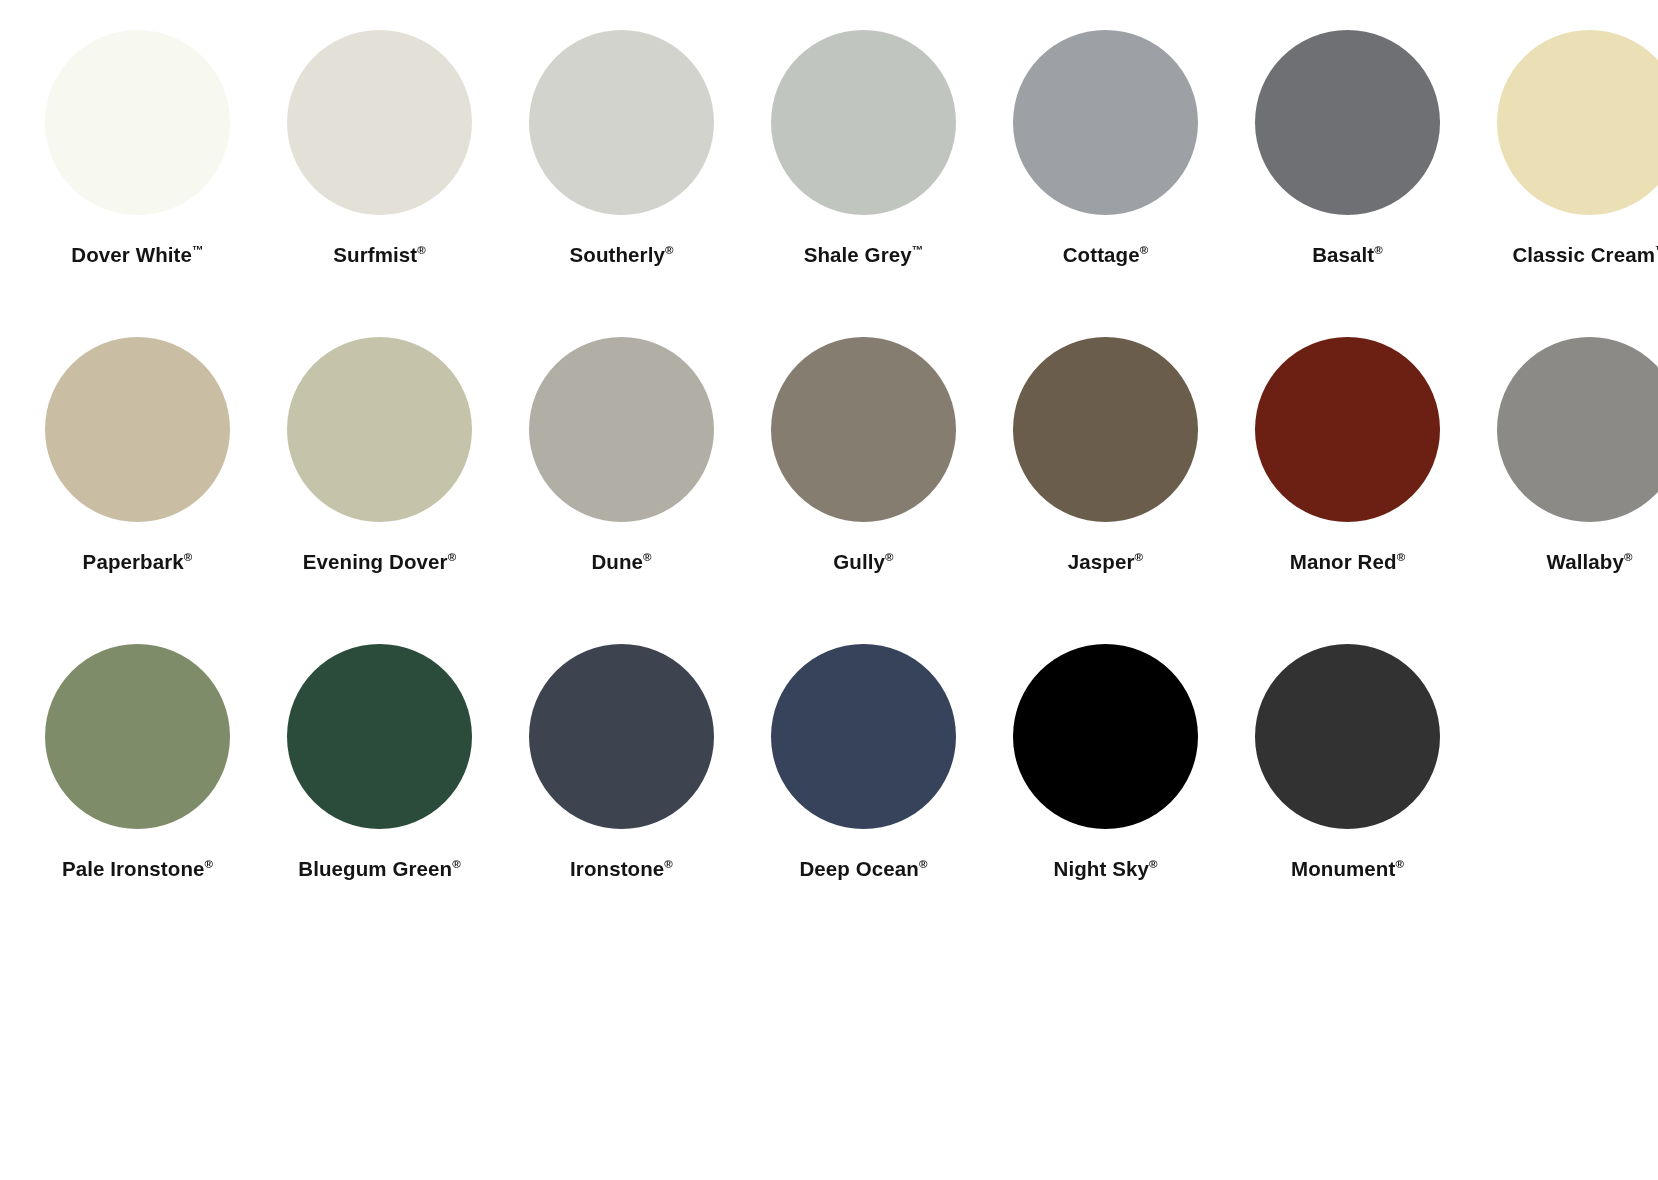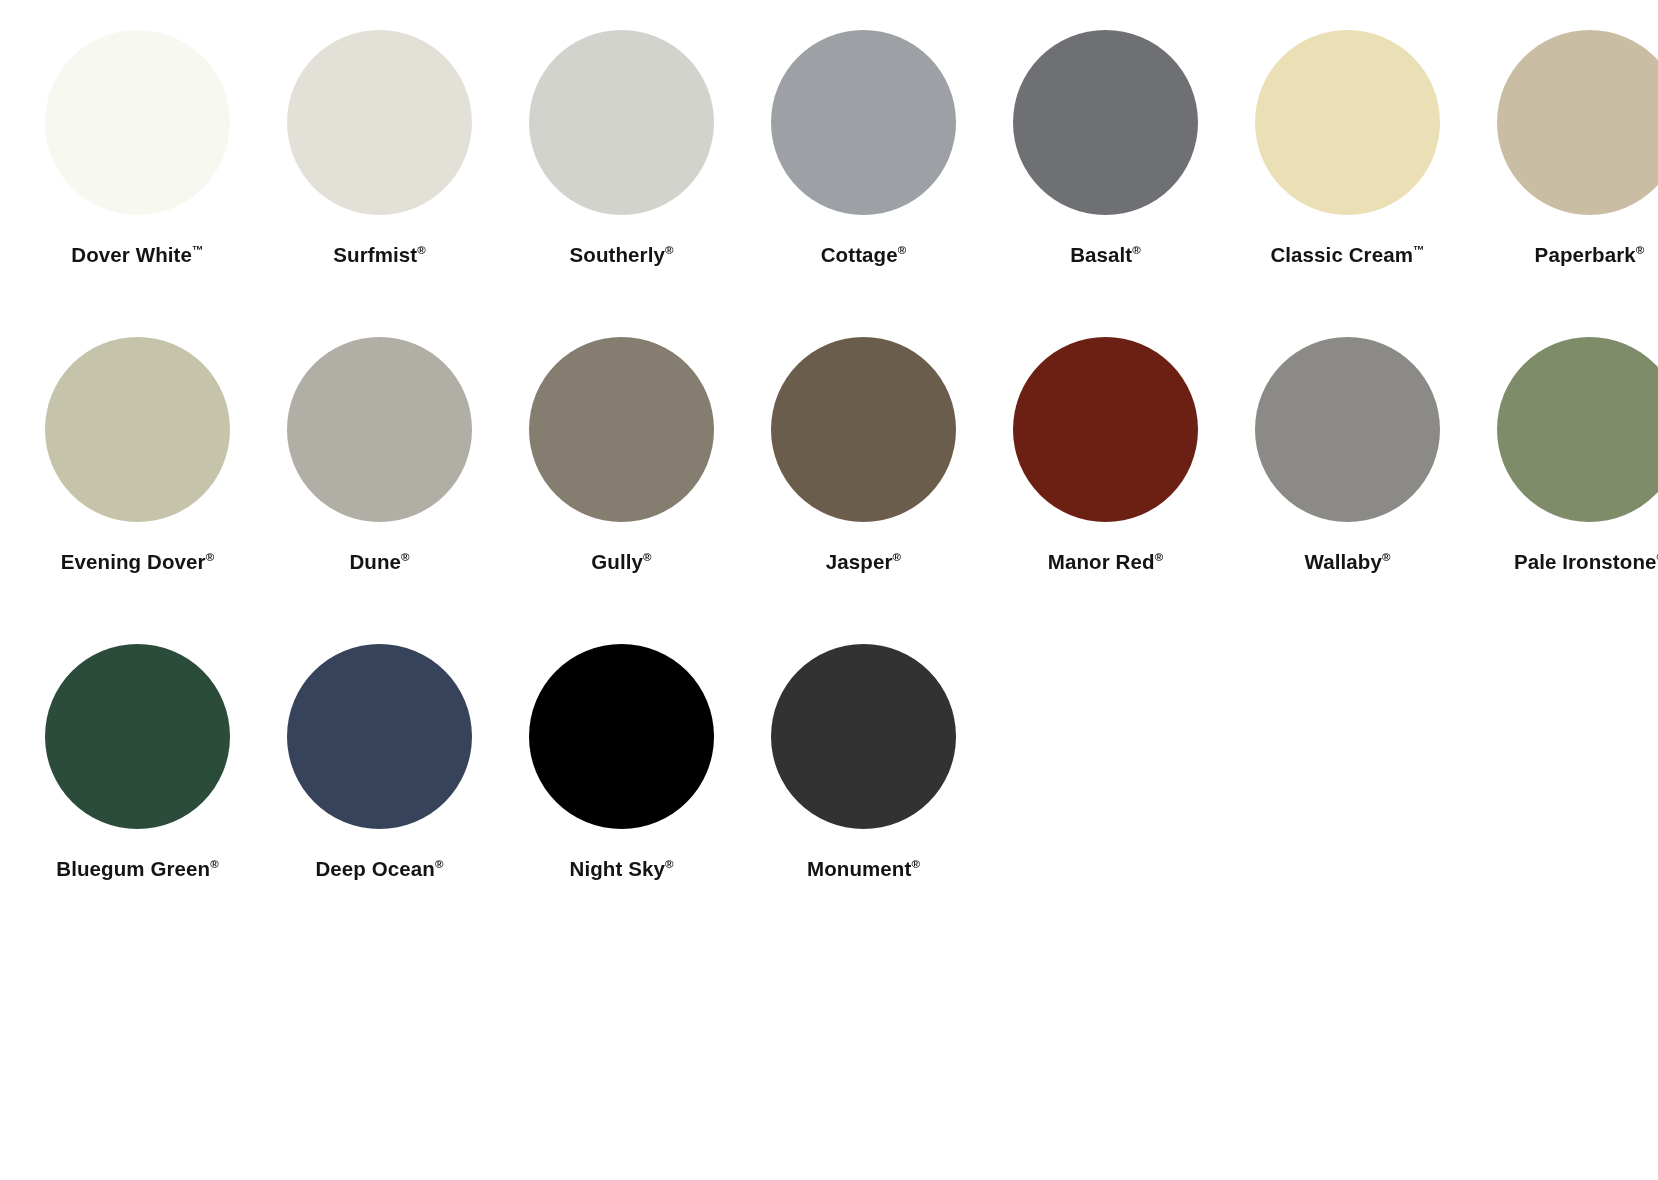--- a/index.html
+++ b/index.html
@@ -79,20 +79,24 @@
       </div>
       <div class="swatch-cell">
         <div class="swatch-circle" style="background: rgb(227, 225, 215);"></div>
         <div class="swatch-label"><span>Surfmist</span><span class="mark">®</span></div>
       </div>
       <div class="swatch-cell">
         <div class="swatch-circle" style="background: rgb(211, 211, 206);"></div>
         <div class="swatch-label"><span>Southerly</span><span class="mark">®</span></div>
       </div>
       <div class="swatch-cell">
+        <div class="swatch-circle" style="background: rgb(193, 197, 192);"></div>
+        <div class="swatch-label"><span>Shale Grey</span><span class="mark">™</span></div>
+      </div>
+      <div class="swatch-cell">
         <div class="swatch-circle" style="background: rgb(157, 161, 166);"></div>
         <div class="swatch-label"><span>Cottage</span><span class="mark">®</span></div>
       </div>
       <div class="swatch-cell">
         <div class="swatch-circle" style="background: rgb(110, 112, 115);"></div>
         <div class="swatch-label"><span>Basalt</span><span class="mark">®</span></div>
       </div>
       <div class="swatch-cell">
         <div class="swatch-circle" style="background: rgb(235, 223, 181);"></div>
         <div class="swatch-label"><span>Classic Cream</span><span class="mark">™</span></div>
@@ -127,20 +131,24 @@
       </div>
       <div class="swatch-cell">
         <div class="swatch-circle" style="background: rgb(126, 140, 106);"></div>
         <div class="swatch-label"><span>Pale Ironstone</span><span class="mark">®</span></div>
       </div>
       <div class="swatch-cell">
         <div class="swatch-circle" style="background: rgb(43, 76, 58);"></div>
         <div class="swatch-label"><span>Bluegum Green</span><span class="mark">®</span></div>
       </div>
       <div class="swatch-cell">
+        <div class="swatch-circle" style="background: rgb(62, 67, 80);"></div>
+        <div class="swatch-label"><span>Ironstone</span><span class="mark">®</span></div>
+      </div>
+      <div class="swatch-cell">
         <div class="swatch-circle" style="background: rgb(54, 67, 90);"></div>
         <div class="swatch-label"><span>Deep Ocean</span><span class="mark">®</span></div>
       </div>
       <div class="swatch-cell">
         <div class="swatch-circle" style="background: rgb(0, 0, 0);"></div>
         <div class="swatch-label"><span>Night Sky</span><span class="mark">®</span></div>
       </div>
       <div class="swatch-cell">
         <div class="swatch-circle" style="background: rgb(50, 50, 51);"></div>
         <div class="swatch-label"><span>Monument</span><span class="mark">®</span></div>

